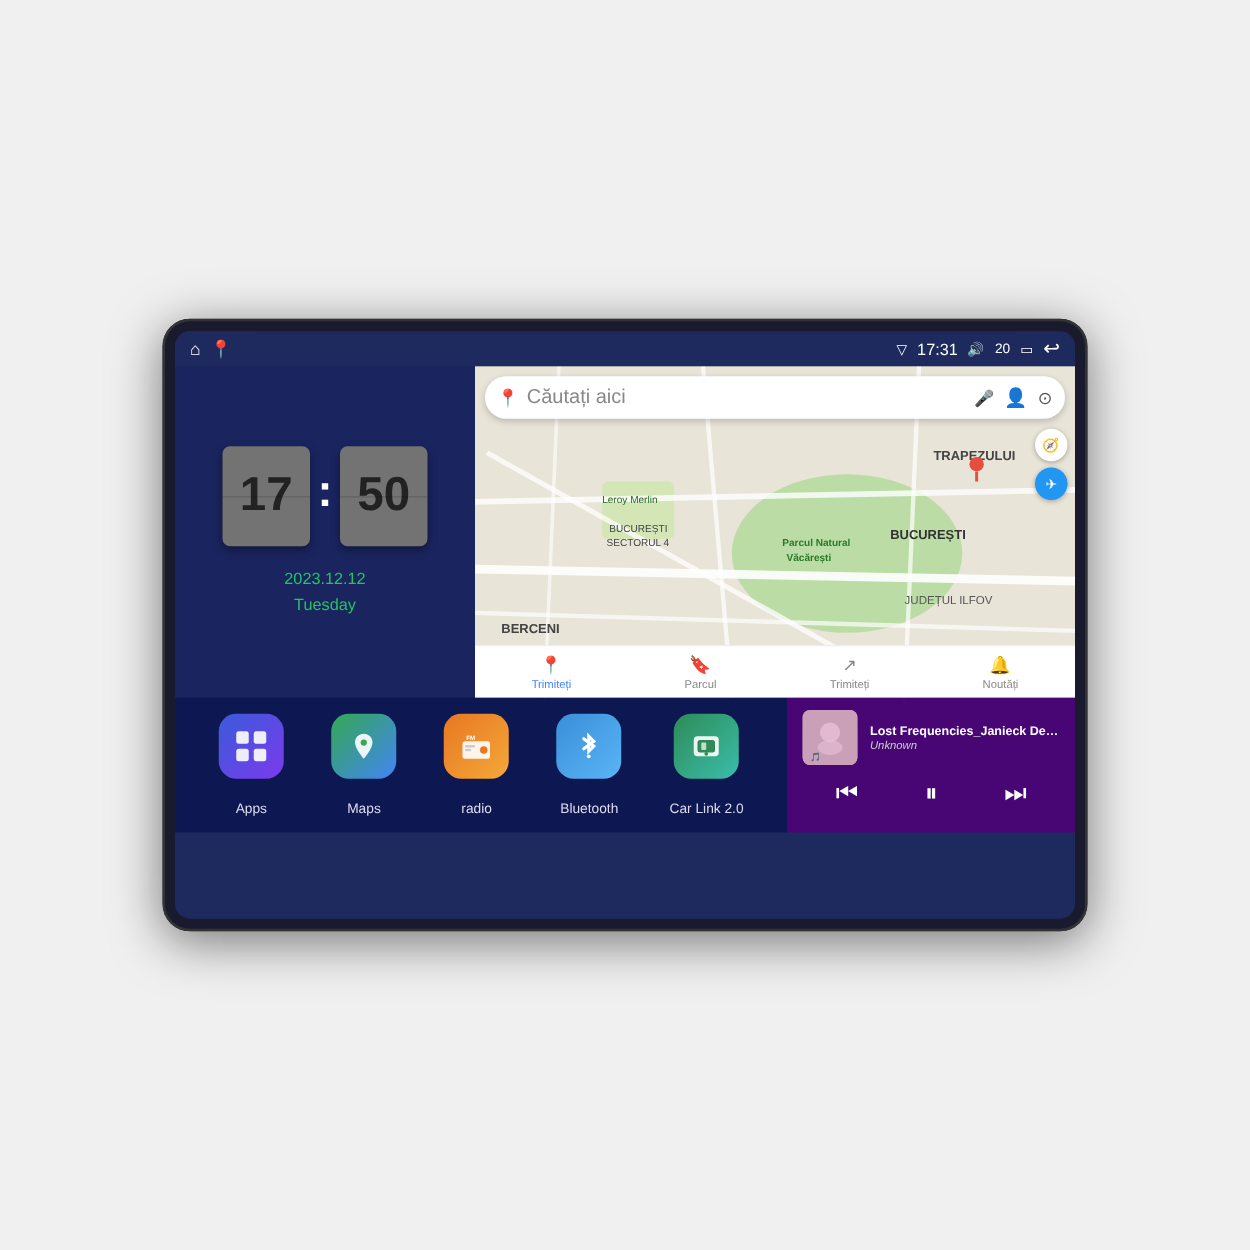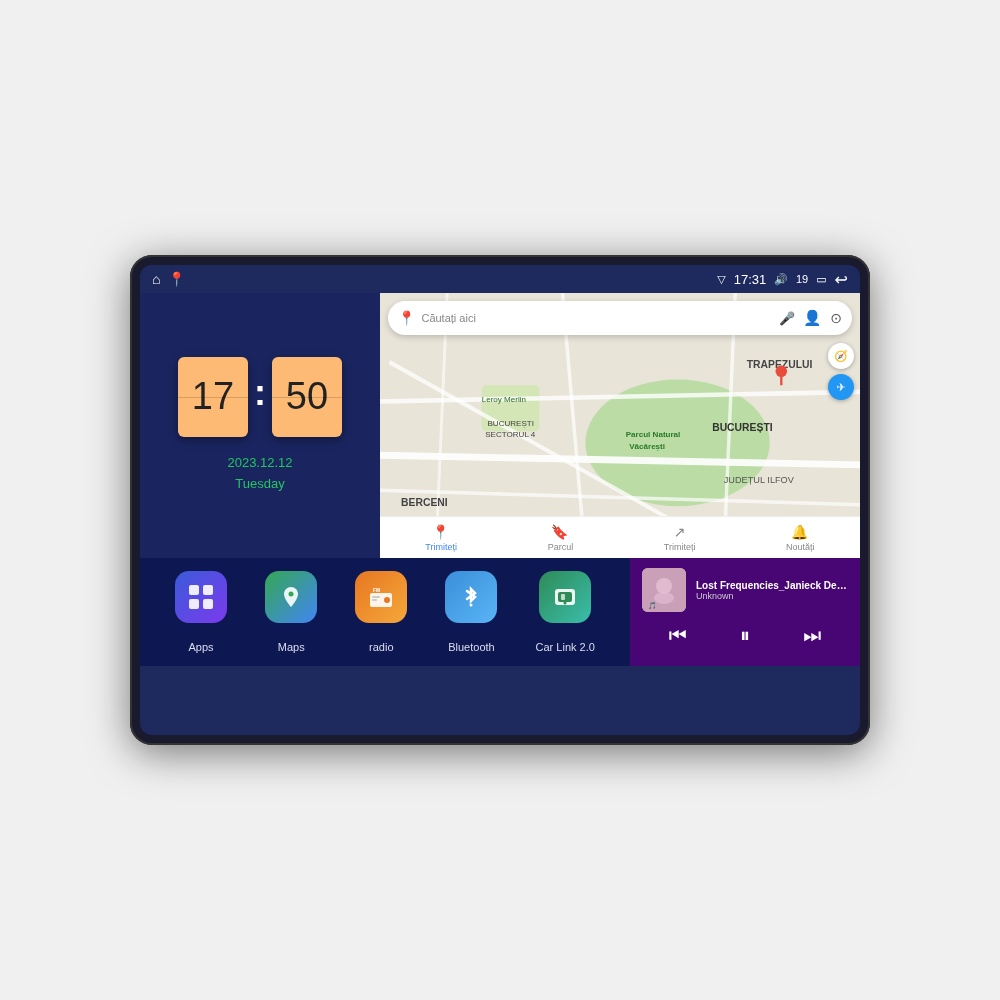--- a/index.html
+++ b/index.html
@@ -66,24 +66,24 @@
     }
 
     .flip-clock {
       display: flex;
       align-items: center;
       gap: 6px;
       margin-bottom: 16px;
     }
 
     .flip-digit {
-      background: #fdba74;
+      background: #737373;
       color: #222;
       font-size: 38px;
-      font-weight: normal;
+      font-weight: bold;
       width: 70px;
       height: 80px;
       border-radius: 6px;
       display: flex;
       align-items: center;
       justify-content: center;
       box-shadow: 0 3px 8px rgba(0,0,0,0.4);
       position: relative;
     }
 
@@ -120,21 +120,21 @@
       background: #fff;
       border-radius: 20px;
       height: 34px;
       display: flex;
       align-items: center;
       padding: 0 10px;
       box-shadow: 0 2px 6px rgba(0,0,0,0.2);
       z-index: 10;
     }
 
-    .map-search-text { font-size: 11px; color: #888; flex: 1; margin-left: 6px; }
+    .map-search-text { font-size: 16px; color: #888; flex: 1; margin-left: 6px; }
     .map-icon-pin { color: #4285f4; font-size: 14px; }
     .map-search-icons { display: flex; gap: 8px; align-items: center; color: #555; font-size: 13px; }
 
     
     .map-nav {
       position: absolute;
       bottom: 0; left: 0; right: 0;
       height: 42px;
       background: #fff;
       display: flex;
@@ -208,21 +208,21 @@
       border-radius: 6px;
       background: linear-gradient(135deg, #c0a0b0, #e0c0d0);
       overflow: hidden;
       flex-shrink: 0;
       display: flex; align-items: center; justify-content: center;
       font-size: 10px; color: #666;
     }
 
     .music-info { flex: 1; overflow: hidden; }
     .music-title { color: #fff; font-size: 10px; font-weight: bold; white-space: nowrap; overflow: hidden; text-overflow: ellipsis; }
-    .music-artist { color: #ccc; font-size: 9px; }
+    .music-artist { color: #ccc; font-size: 9px; font-style: italic; }
 
     .music-controls {
       display: flex; align-items: center; justify-content: space-around;
     }
 
     .ctrl-btn {
       color: #fff; font-size: 20px; cursor: pointer; padding: 4px 8px;
     }
 
     .map-canvas {
@@ -239,21 +239,21 @@
 
     <div class="status-bar">
       <div class="status-left">
         <span style="color:#fff;font-size:14px;">⌂</span>
         <span style="color:#4fc3f7;font-size:14px;">📍</span>
       </div>
       <div class="status-right">
         <span style="font-size:11px;">▽</span>
         <span style="font-weight:normal;font-size:13px;">17:31</span>
         <span>🔊</span>
-        <span>19</span>
+        <span>20</span>
         <span>▭</span>
         <span style="font-size:16px;">↩</span>
       </div>
     </div>
 
     <div class="main-content">
 
       <div class="top-row">
 
         <div class="clock-panel">

